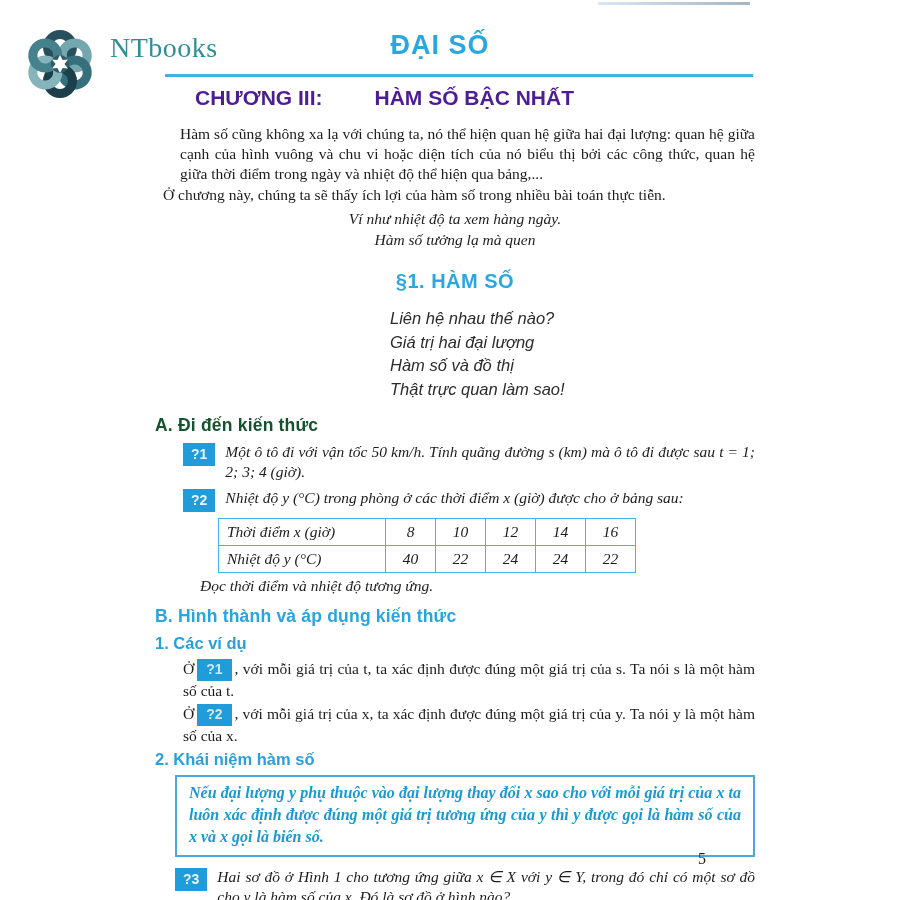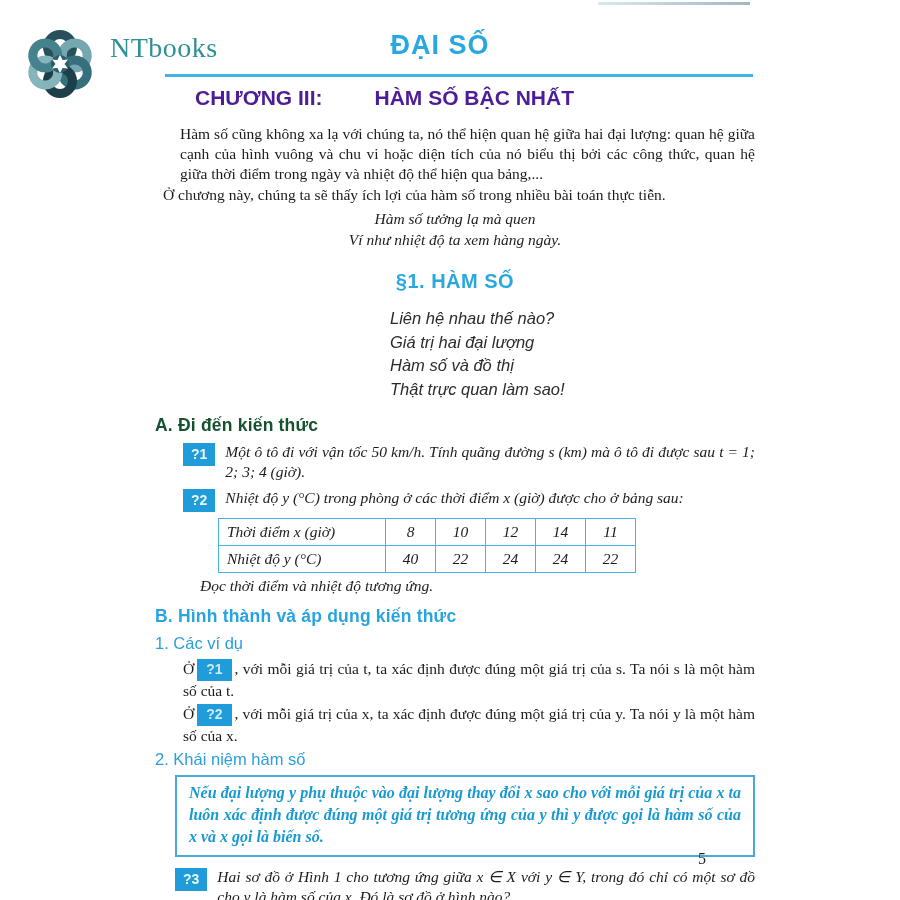--- a/index.html
+++ b/index.html
@@ -25,21 +25,21 @@
   .p-flush{margin:0 0 3px 8px;}
   .verse{text-align:center;font-style:italic;line-height:21px;margin:1px 0 0 0;}
   .s1-title{margin:21px 0 16px 0;text-align:center;
     font-family:"Liberation Sans", sans-serif;font-weight:bold;font-size:20px;color:#29a8e0;letter-spacing:.5px;}
   .poem{margin:0 0 14px 235px;font-family:"Liberation Sans", sans-serif;
     font-style:italic;font-size:16.5px;line-height:23.5px;color:#2b2b2b;}
   .sec-head{font-family:"Liberation Sans", sans-serif;font-weight:bold;font-size:17.5px;
     margin:4px 0 7px 0;letter-spacing:.2px;}
   .sec-a{color:#14532d;}
   .sec-b{color:#29a4e0;margin-top:10px;}
-  .sub-head{font-family:"Liberation Sans", sans-serif;font-weight:normal;font-size:16.5px;
+  .sub-head{font-family:"Liberation Sans", sans-serif;font-weight:bold;font-size:16.5px;
     color:#2a9fdc;margin:2px 0 6px 0;}
   .q-row{display:flex;align-items:flex-start;margin:0 0 6px 28px;}
   .q-badge{flex:0 0 auto;background:#1f9cd9;color:#eaf6fd;font-family:"Liberation Sans", sans-serif;
     font-weight:bold;font-size:14px;line-height:20px;padding:1px 8px 2px 8px;margin-right:10px;margin-top:1px;}
   .q-text{font-style:italic;text-align:justify;}
   .temp-table{border-collapse:collapse;margin:5px 0 3px 63px;}
   .temp-table td{border:1.5px solid #45b5e8;font-style:italic;font-size:15.5px;
     height:24px;padding:1px 8px;}
   .temp-table td.lab{width:150px;}
   .temp-table td.val{width:33px;text-align:center;}
@@ -93,22 +93,22 @@
   <span>CHƯƠNG III:</span>
   <span>HÀM SỐ BẬC NHẤT</span>
 </div>
 
 <div class="content">
 
   <p class="p-indent">Hàm số cũng không xa lạ với chúng ta, nó thể hiện quan hệ giữa hai đại lượng: quan hệ giữa cạnh của hình vuông và chu vi hoặc diện tích của nó biểu thị bởi các công thức, quan hệ giữa thời điểm trong ngày và nhiệt độ thể hiện qua bảng,...</p>
   <p class="p-flush">Ở chương này, chúng ta sẽ thấy ích lợi của hàm số trong nhiều bài toán thực tiễn.</p>
 
   <div class="verse">
+    <div>Ví như nhiệt độ ta xem hàng ngày.</div>
     <div>Hàm số tưởng lạ mà quen</div>
-    <div>Ví như nhiệt độ ta xem hàng ngày.</div>
   </div>
 
   <div class="s1-title">§1. HÀM SỐ</div>
 
   <div class="poem">
     <div>Liên hệ nhau thế nào?</div>
     <div>Giá trị hai đại lượng</div>
     <div>Hàm số và đồ thị</div>
     <div>Thật trực quan làm sao!</div>
   </div>
@@ -126,21 +126,21 @@
   </div>
 
   <table class="temp-table">
     <tbody>
       <tr>
         <td class="lab">Thời điểm x (giờ)</td>
         <td class="val">8</td>
         <td class="val">10</td>
         <td class="val">12</td>
         <td class="val">14</td>
-        <td class="val">11</td>
+        <td class="val">16</td>
       </tr>
       <tr>
         <td class="lab">Nhiệt độ y (°C)</td>
         <td class="val">40</td>
         <td class="val">22</td>
         <td class="val">24</td>
         <td class="val">24</td>
         <td class="val">22</td>
       </tr>
     </tbody>

